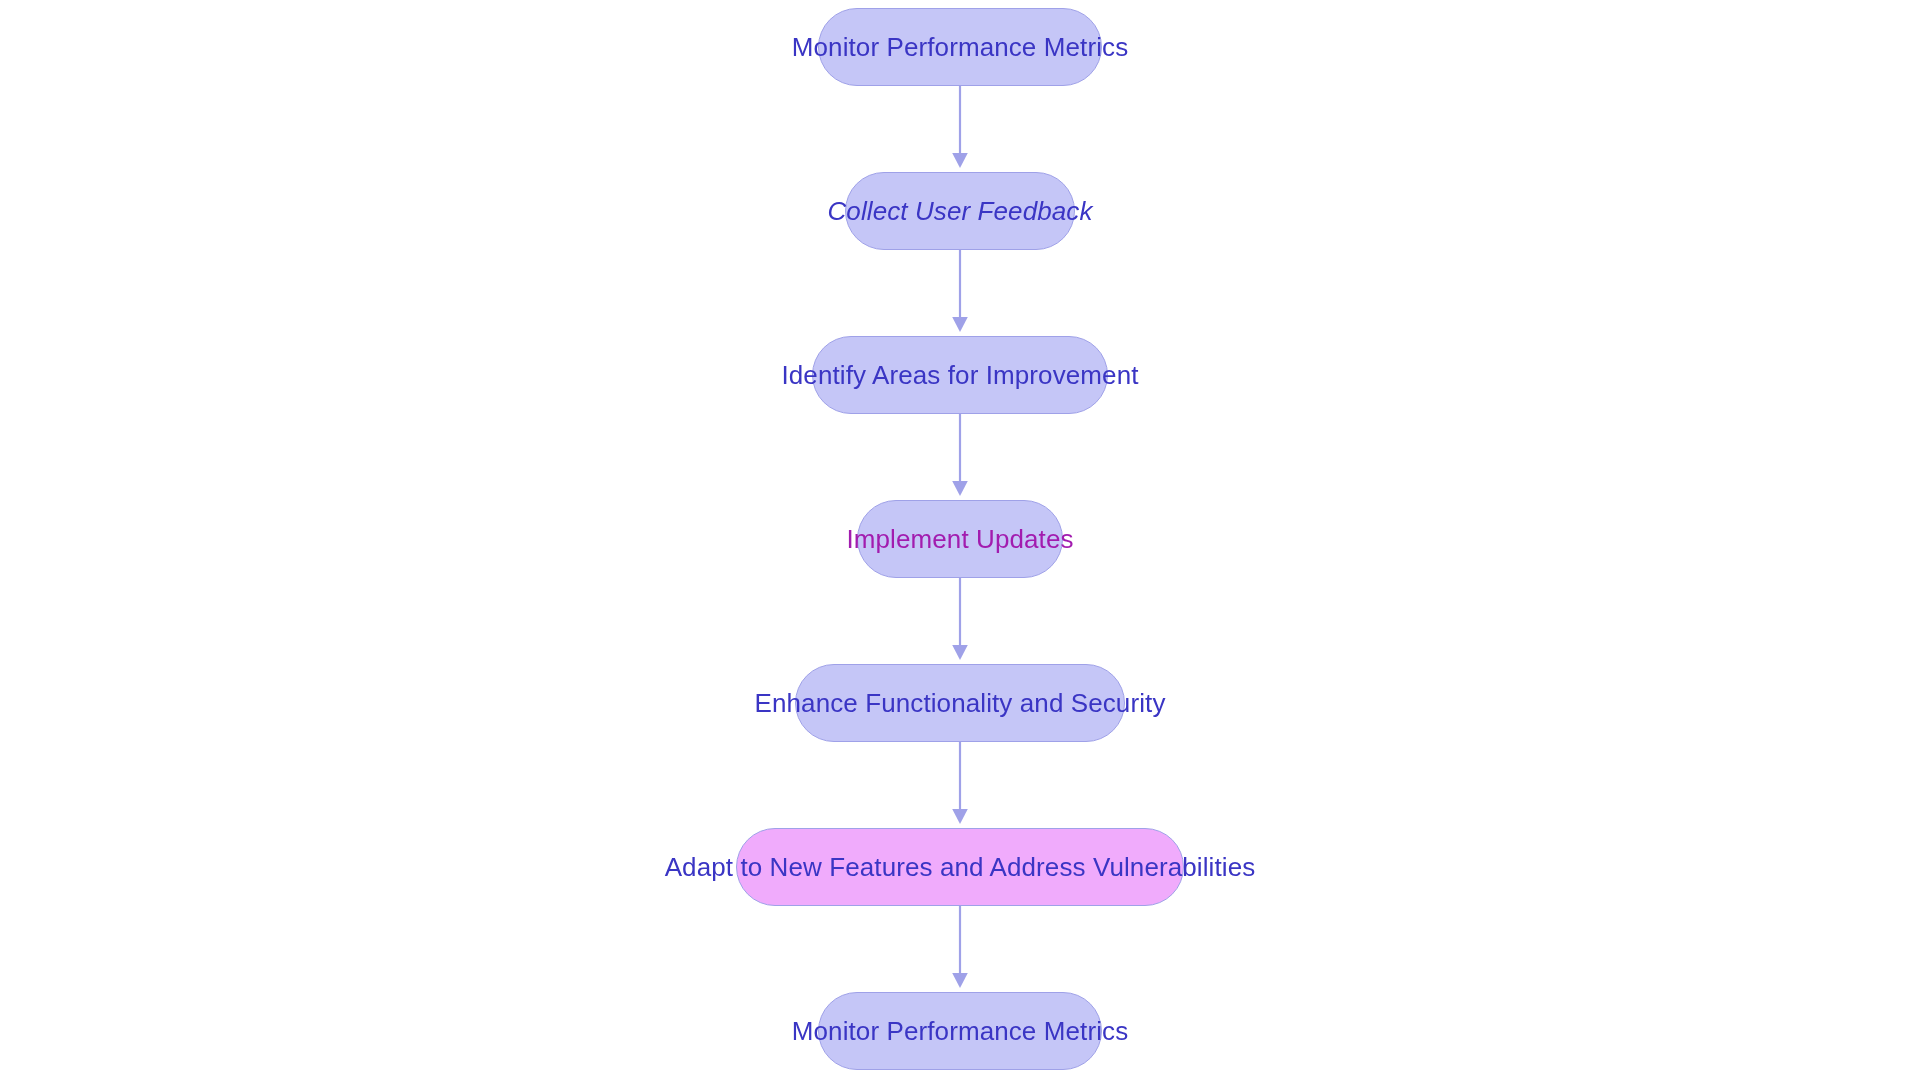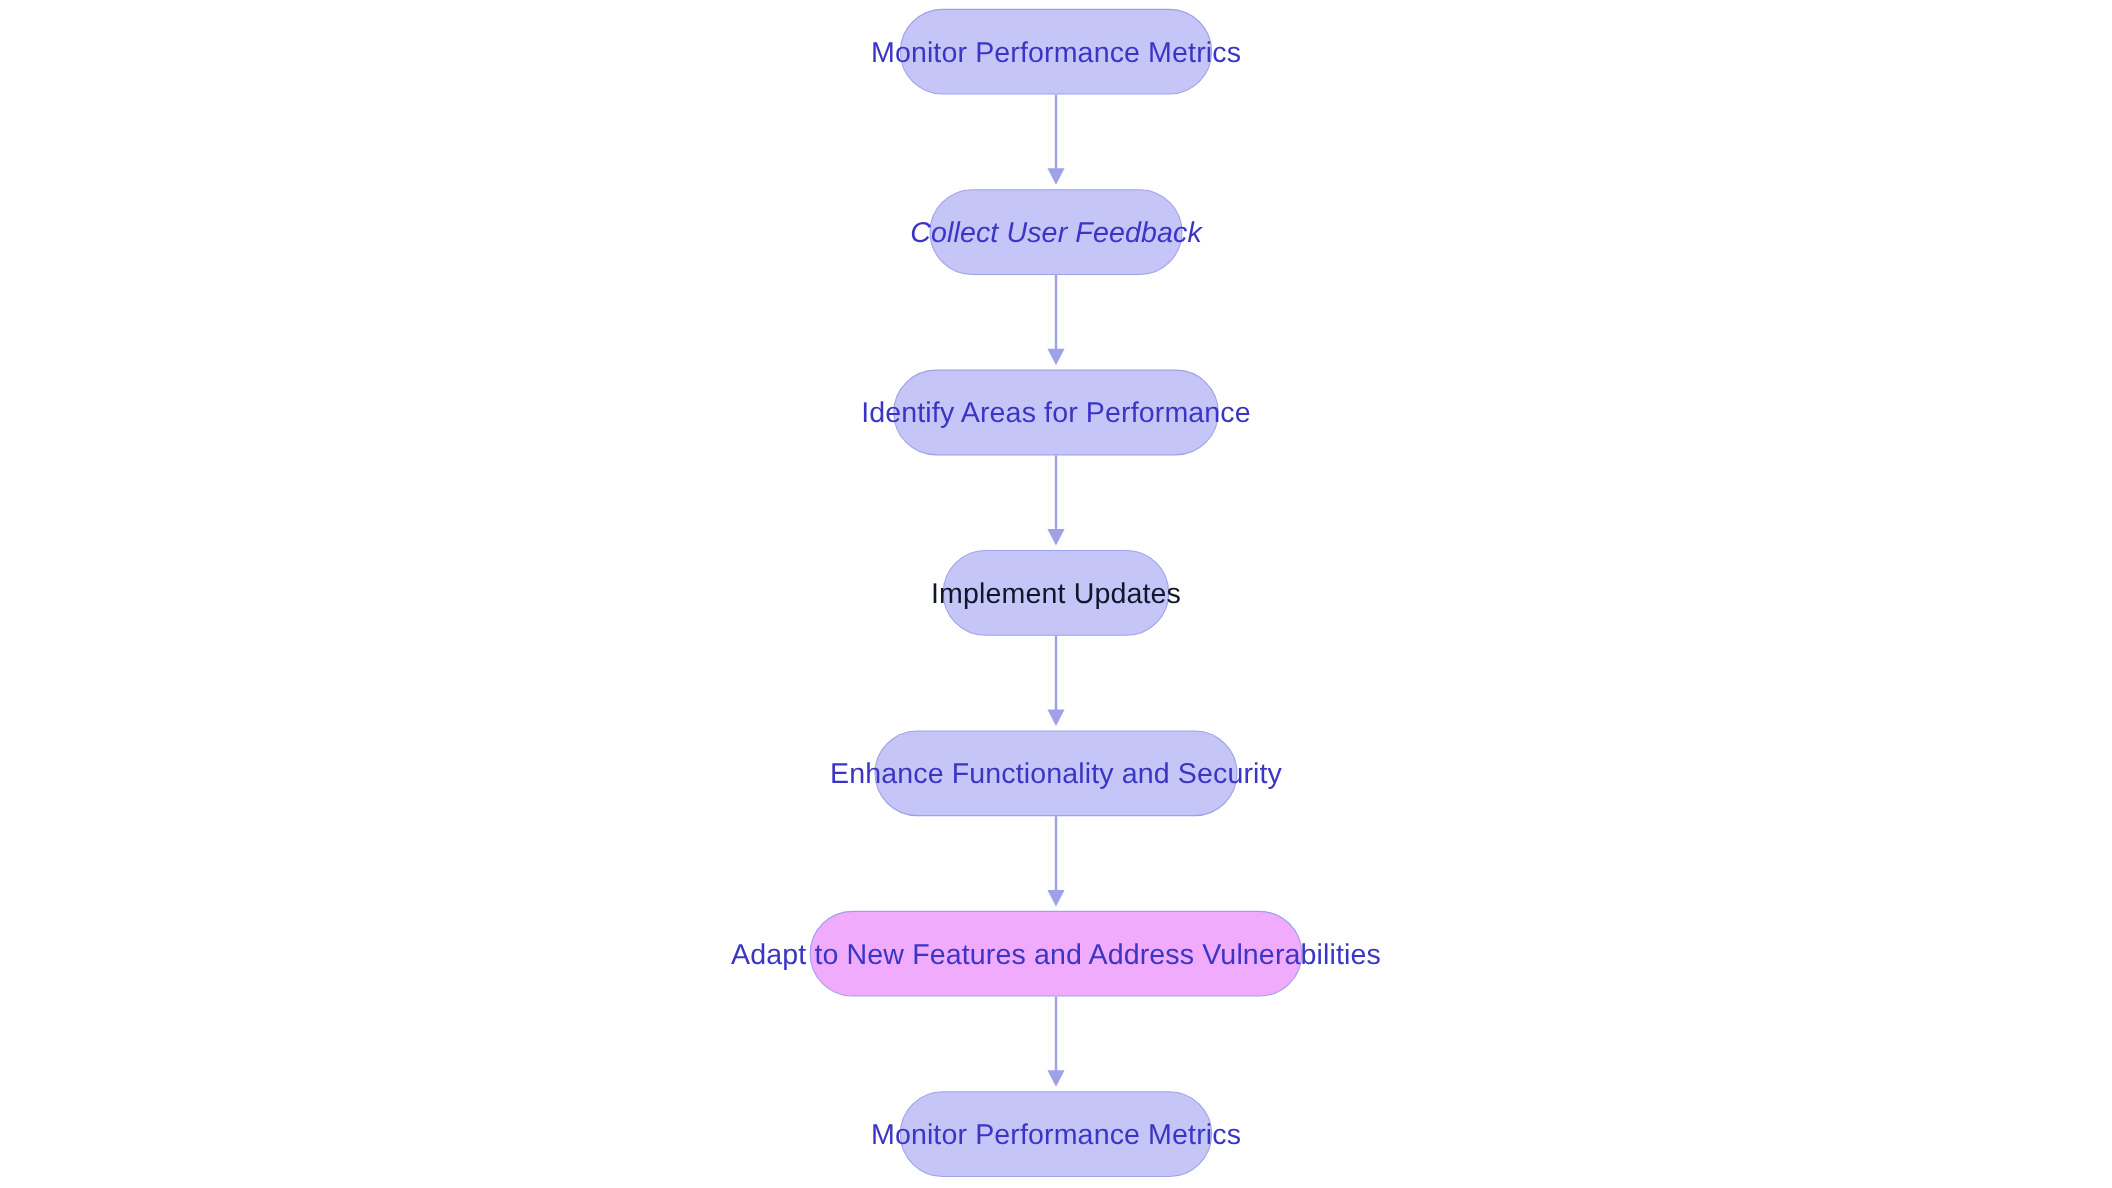--- a/index.html
+++ b/index.html
@@ -93,30 +93,30 @@
       <div class="node" style="width: 230px; background: rgb(197, 198, 247); border-color: rgb(159, 161, 232); font-style: italic;">
         <span class="node-label" style="color: rgb(58, 53, 196);">Collect User Feedback</span>
       </div>
       <div class="edge">
         <svg viewBox="0 0 26 86" preserveAspectRatio="none">
           <line x1="13" y1="0" x2="13" y2="70" stroke="#9fa1e8" stroke-width="2.2"></line>
           <polygon points="13,82 5.2,67 20.8,67" fill="#9fa1e8"></polygon>
         </svg>
       </div>
       <div class="node" style="width: 296px; background: rgb(197, 198, 247); border-color: rgb(159, 161, 232);">
-        <span class="node-label" style="color: rgb(58, 53, 196);">Identify Areas for Performance</span>
+        <span class="node-label" style="color: rgb(58, 53, 196);">Identify Areas for Improvement</span>
       </div>
       <div class="edge">
         <svg viewBox="0 0 26 86" preserveAspectRatio="none">
           <line x1="13" y1="0" x2="13" y2="70" stroke="#9fa1e8" stroke-width="2.2"></line>
           <polygon points="13,82 5.2,67 20.8,67" fill="#9fa1e8"></polygon>
         </svg>
       </div>
       <div class="node" style="width: 206px; background: rgb(197, 198, 247); border-color: rgb(159, 161, 232);">
-        <span class="node-label" style="color: #0f172a;">Implement Updates</span>
+        <span class="node-label" style="color: #a21caf;">Implement Updates</span>
       </div>
       <div class="edge">
         <svg viewBox="0 0 26 86" preserveAspectRatio="none">
           <line x1="13" y1="0" x2="13" y2="70" stroke="#9fa1e8" stroke-width="2.2"></line>
           <polygon points="13,82 5.2,67 20.8,67" fill="#9fa1e8"></polygon>
         </svg>
       </div>
       <div class="node" style="width: 330px; background: rgb(197, 198, 247); border-color: rgb(159, 161, 232);">
         <span class="node-label" style="color: rgb(58, 53, 196);">Enhance Functionality and Security</span>
       </div>

